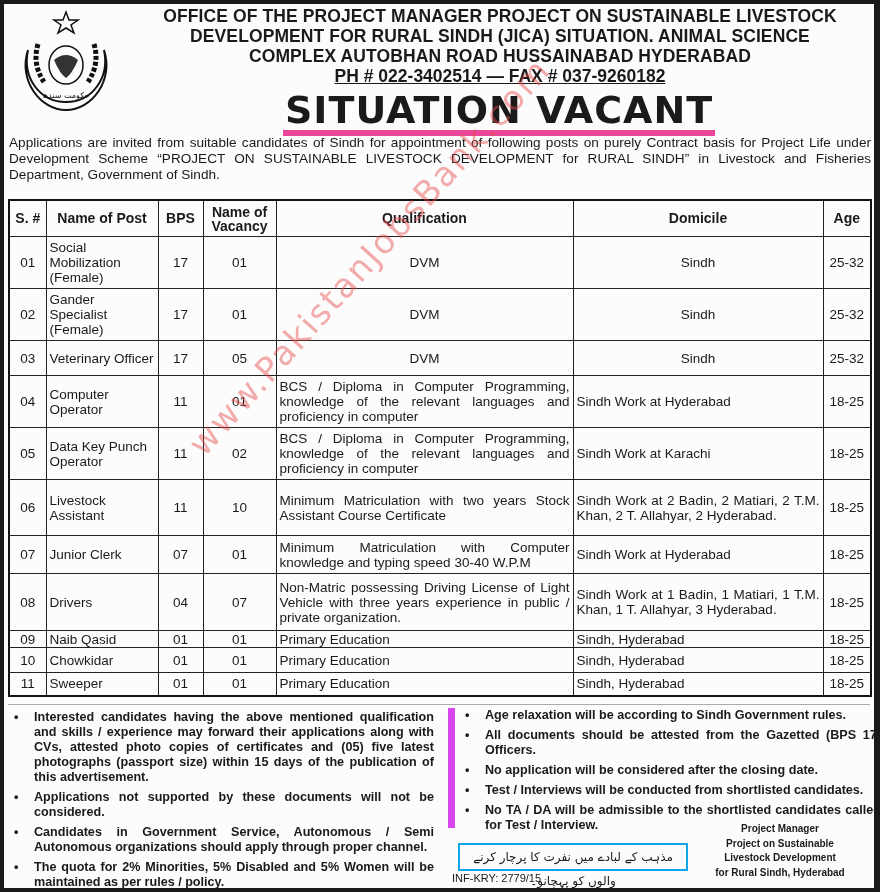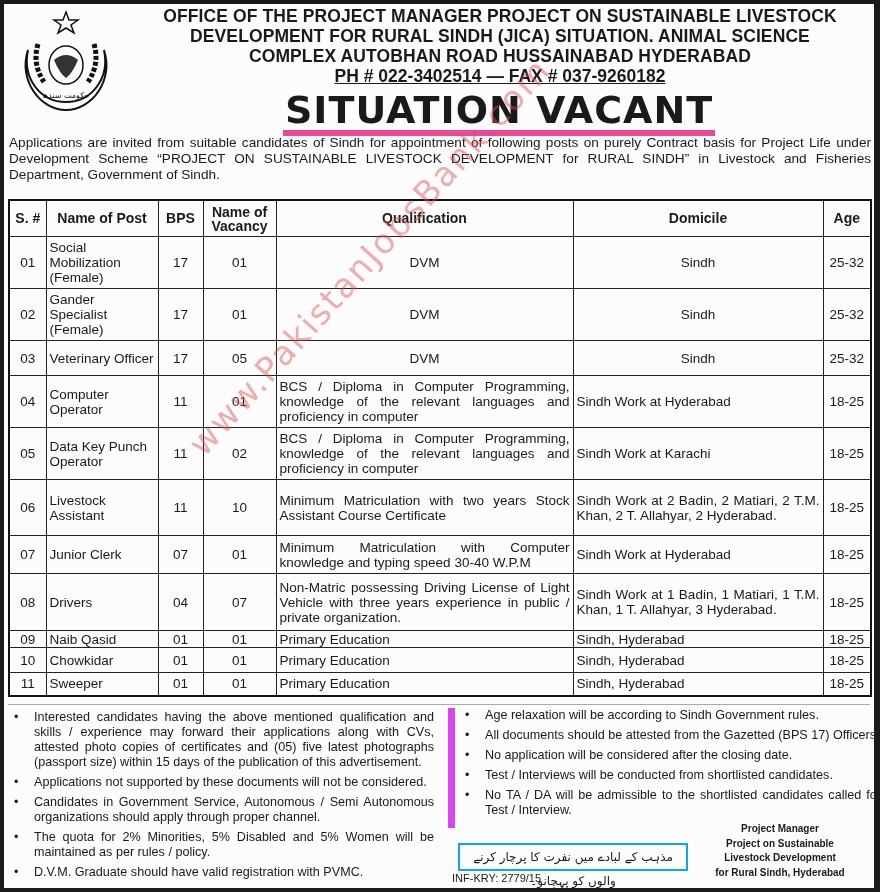--- a/index.html
+++ b/index.html
@@ -32,21 +32,21 @@
   td.j { text-align: justify; text-align-last: left; }
   td.top { vertical-align: top; }
   .watermark {
     position: absolute; left: 195px; top: 430px; font-size: 34px; color: rgba(230, 70, 70, 0.45);
     transform: rotate(-48deg); transform-origin: left center; white-space: nowrap; letter-spacing: 2px;
     font-family: "DejaVu Sans", sans-serif; pointer-events: none;
   }
   .notes-left { position: absolute; left: 8px; top: 710px; width: 426px; }
   .notes-right { position: absolute; left: 448px; top: 708px; width: 422px; border-left: 7px solid #d946ef; padding-left: 4px; height: 120px; }
   ul.notes { list-style: none; margin: 0; padding: 0; font-size: 12.6px; line-height: 15px; }
-  ul.notes li { position: relative; padding-left: 26px; margin-bottom: 5px; text-align: justify; text-align-last: left; }
+  ul.notes li { position: relative; padding-left: 26px; margin-bottom: 5px; text-align: justify; text-align-last: left; font-weight: bold; }
   ul.notes li::before { content: "\2022"; position: absolute; left: 6px; top: 0; }
   .urdu-box {
     position: absolute; left: 458px; top: 843px; width: 226px; height: 24px; border: 2px solid #0ea5e9;
     font-size: 12px; line-height: 24px; text-align: center; direction: rtl; font-family: "DejaVu Sans", sans-serif;
   }
   .inf { position: absolute; left: 452px; top: 872px; font-size: 11px; }
   .signature { position: absolute; left: 690px; top: 822px; width: 180px; text-align: center; font-weight: bold; font-size: 10px; line-height: 14.5px; }
   .divider { position: absolute; left: 8px; top: 704px; width: 862px; height: 1px; background: #aaa; }
 </style>
 </head>

